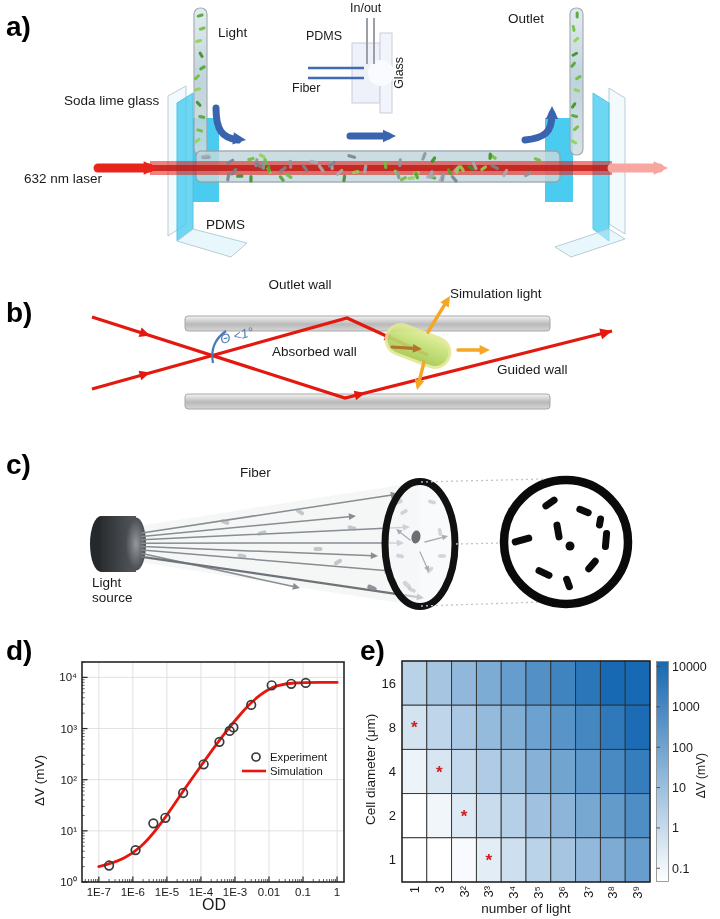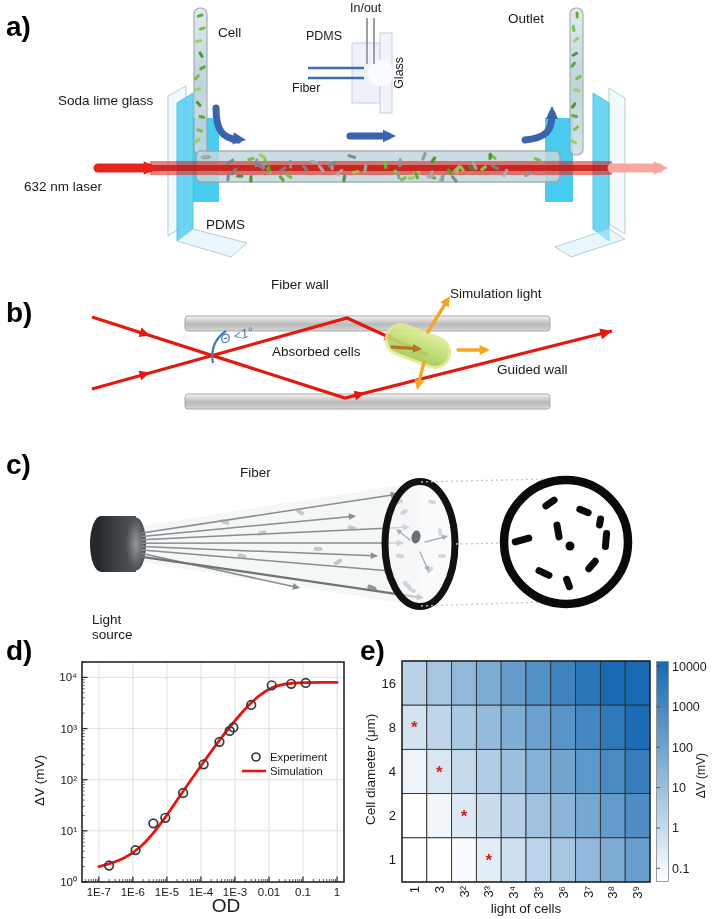--- a/index.html
+++ b/index.html
@@ -6,21 +6,21 @@
   #figure{position:relative;width:720px;height:919px;background:#fff;overflow:hidden;
           font-family:"Liberation Sans", sans-serif;color:#1a1a1a;}
   svg{position:absolute;display:block;}
   .ovl{position:absolute;white-space:nowrap;line-height:1.1;}
   .plab{font-size:28px;font-weight:700;color:#000;}
   .t13{font-size:13.5px;}
   .t12{font-size:12.5px;}
   .cen{text-align:center;}
   .rot{transform:rotate(-90deg);}
   .theta{font-size:13px;font-style:italic;color:#4a7ab5;transform:rotate(-14deg);}
-  .wrap{white-space:normal;margin-top:37px;}
+  .wrap{white-space:normal;}
 </style>
 </head>
 <body>
 
 <div id="figure">
 
   <svg id="svgA" style="left:0;top:0" width="720" height="265" viewBox="0 0 720 265">
       <defs>
         <linearGradient id="tubeg" x1="0" y1="0" x2="0" y2="1">
           <stop offset="0" stop-color="#dde8ec"></stop>
@@ -552,38 +552,38 @@
         <text x="672" y="872.767841299313" font-size="12.5" text-anchor="start" fill="#1a1a1a" font-family="&quot;Liberation Sans&quot;,sans-serif">0.1</text>
       </g>
     </svg>
 
   <div class="ovl plab" style="left:6px;top:12px">a)</div>
   <div class="ovl plab" style="left:6px;top:298px">b)</div>
   <div class="ovl plab" style="left:6px;top:450px">c)</div>
   <div class="ovl plab" style="left:6px;top:636px">d)</div>
   <div class="ovl plab" style="left:360px;top:636px">e)</div>
 
-  <div class="ovl t13" style="left:218px;top:26px">Cell</div>
+  <div class="ovl t13" style="left:218px;top:26px">Light</div>
   <div class="ovl t13" style="left:508px;top:12px">Outlet</div>
-  <div class="ovl t13" style="left:58px;top:94px">Soda lime glass</div>
-  <div class="ovl t13" style="left:24px;top:180px">632 nm laser</div>
+  <div class="ovl t13" style="left:64px;top:94px">Soda lime glass</div>
+  <div class="ovl t13" style="left:24px;top:172px">632 nm laser</div>
   <div class="ovl t13" style="left:206px;top:218px">PDMS</div>
   <div class="ovl t12" style="left:350px;top:2px">In/out</div>
   <div class="ovl t12" style="left:306px;top:30px">PDMS</div>
   <div class="ovl t12" style="left:292px;top:82px">Fiber</div>
   <div class="ovl t12 rot cen" style="left:378px;top:66px;width:44px">Glass</div>
 
-  <div class="ovl t13 cen" style="left:250px;top:278px;width:100px">Fiber wall</div>
+  <div class="ovl t13 cen" style="left:250px;top:278px;width:100px">Outlet wall</div>
   <div class="ovl t13" style="left:450px;top:287px">Simulation light</div>
   <div class="ovl theta" style="left:220px;top:329px">Θ &lt;1°</div>
-  <div class="ovl t13" style="left:272px;top:345px">Absorbed cells</div>
+  <div class="ovl t13" style="left:272px;top:345px">Absorbed wall</div>
   <div class="ovl t13" style="left:497px;top:363px">Guided wall</div>
 
   <div class="ovl t13" style="left:240px;top:466px">Fiber</div>
   <div class="ovl t13 wrap" style="left:92px;top:576px;width:60px">Light source</div>
 
   <div class="ovl t13 rot cen" style="left:-5px;top:773px;width:90px">ΔV (mV)</div>
-  <div class="ovl cen" style="left:204px;top:896px;width:44px;font-size:19px">OD</div>
+  <div class="ovl cen" style="left:192px;top:896px;width:44px;font-size:16px">OD</div>
 
   <div class="ovl t13 rot cen" style="left:296px;top:762px;width:150px">Cell diameter (μm)</div>
-  <div class="ovl t13 cen" style="left:446px;top:902px;width:160px">light of cells</div>
+  <div class="ovl t13 cen" style="left:446px;top:902px;width:160px">number of light</div>
   <div class="ovl rot cen" style="left:670px;top:769px;width:64px;font-size:12px">ΔV (mV)</div>
 </div>
 
 </body></html>

